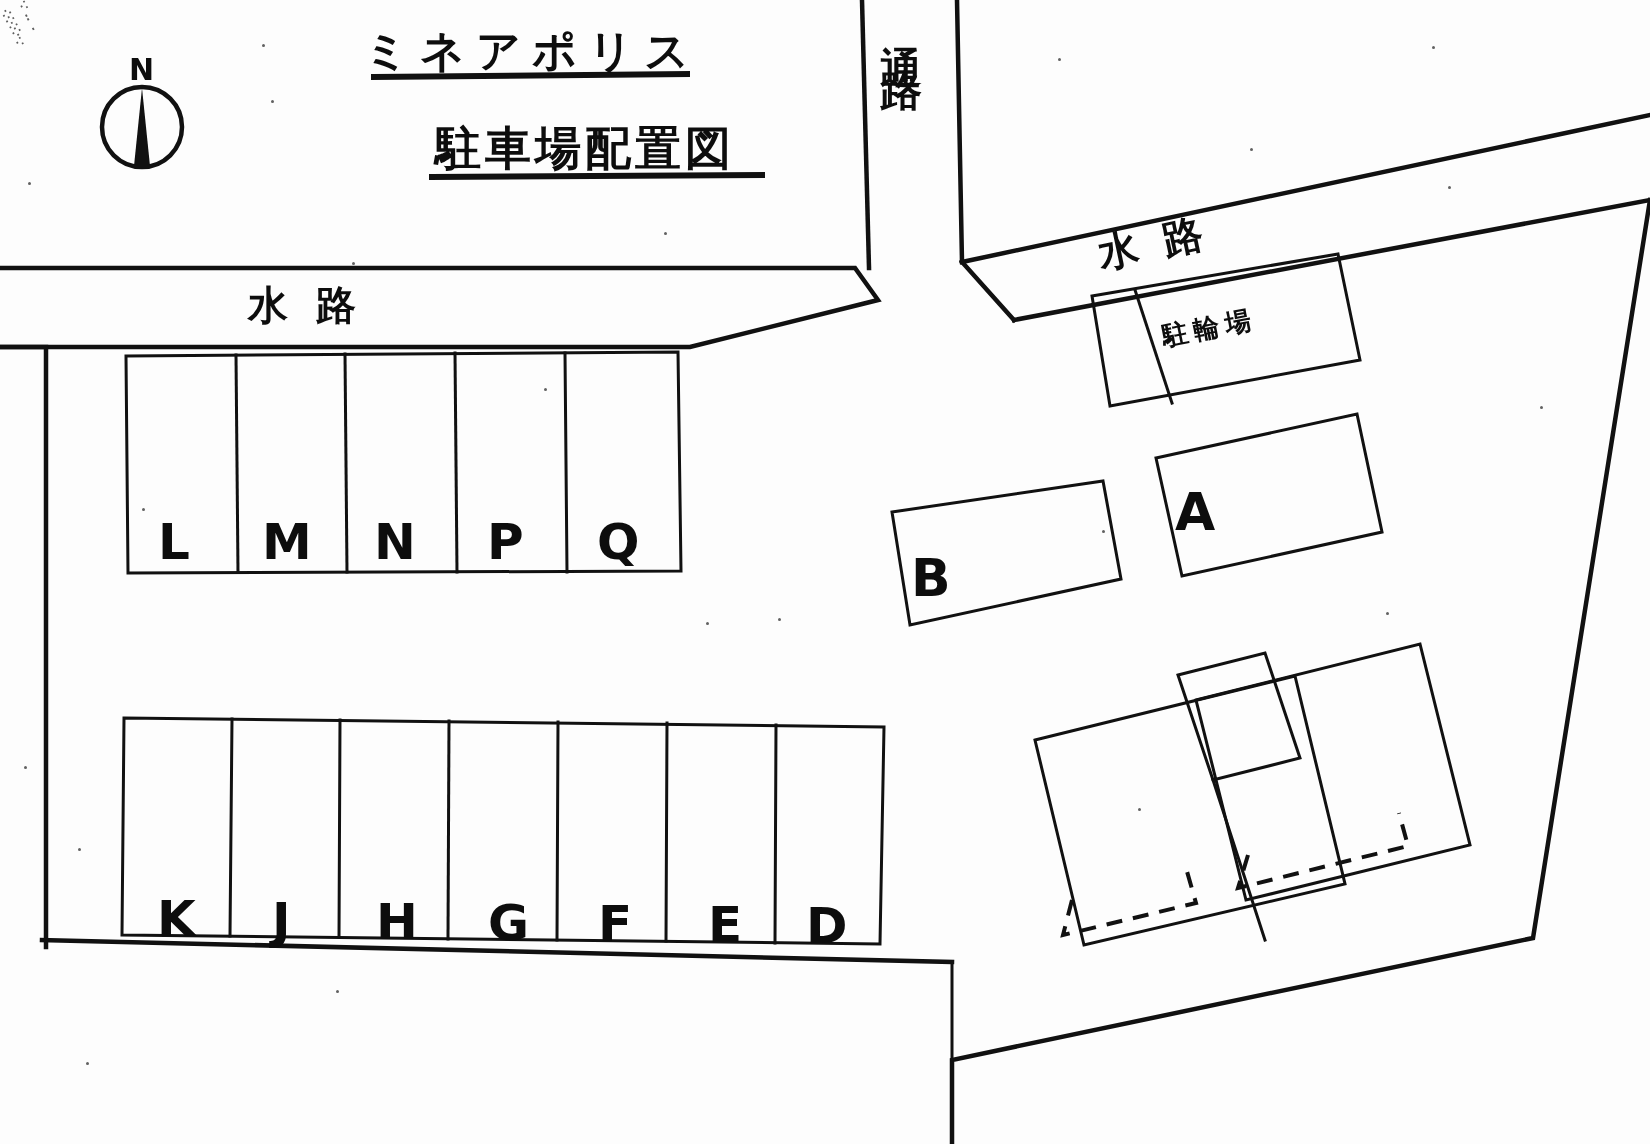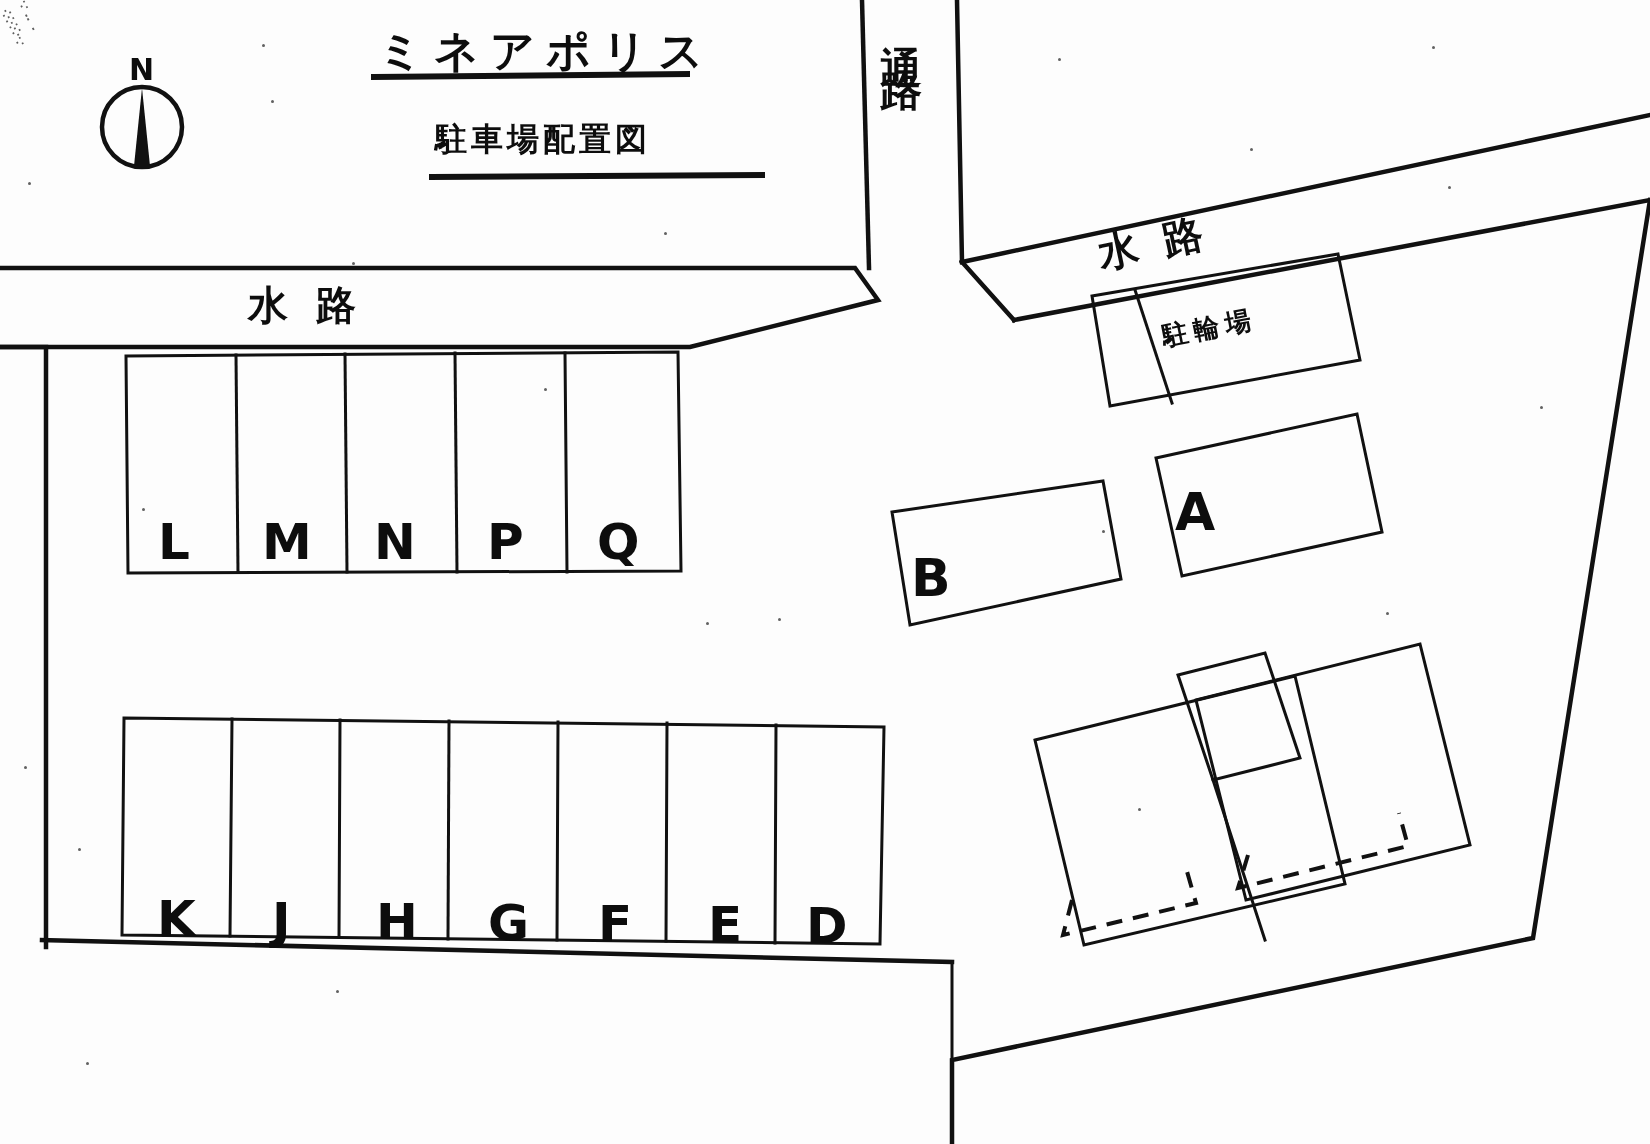--- a/index.html
+++ b/index.html
@@ -56,21 +56,21 @@
   .block-letter {
     font-family: "DejaVu Sans", sans-serif;
     font-weight: 700;
     font-size: 52px;
   }
   .title-1 {
     font-size: 44px;
     letter-spacing: 11px;
   }
   .title-2 {
-    font-size: 32px;
+    font-size: 46px;
     letter-spacing: 4px;
   }
   .road-label {
     font-size: 40px;
     letter-spacing: 28px;
   }
   .road-label-rot {
     font-size: 40px;
     letter-spacing: 26px;
   }
@@ -191,21 +191,21 @@
       <path class="ink ink-thick" d="M 432 177 L 762 175"></path>
     </g>
 
     <g>
       <circle class="ink ink-med" cx="142" cy="127" r="40"></circle>
       <polygon class="solidfill" points="142,88 150,166 134,166"></polygon>
     </g>
 
   </svg>
 
-  <div class="lbl jp title-1" style="left:378px; top:22px;">ミネアポリス</div>
+  <div class="lbl jp title-1" style="left:364px; top:22px;">ミネアポリス</div>
   <div class="lbl jp title-2" style="left:435px; top:118px;">駐車場配置図</div>
 
   <div class="lbl compass-n" style="left:129px; top:52px;">N</div>
 
   <div class="lbl vertical-road" style="left:873px; top:12px;">通路</div>
 
   <div class="lbl jp road-label" style="left:248px; top:278px;">水路</div>
 
   <div class="lbl jp road-label-rot" style="left:1093px; top:228px; transform: rotate(-12deg); transform-origin: left top;">水路</div>
 

